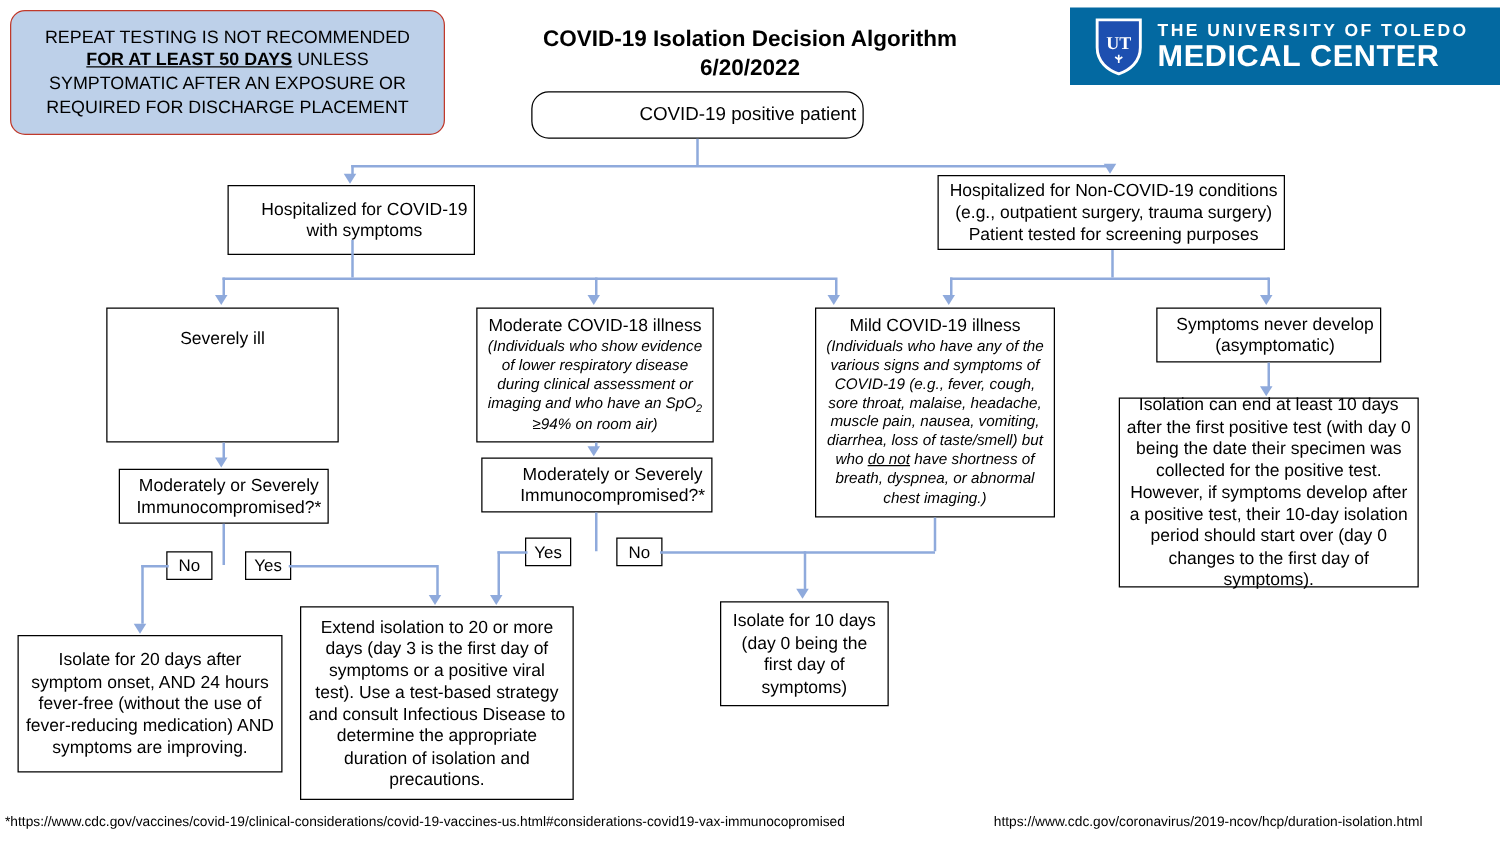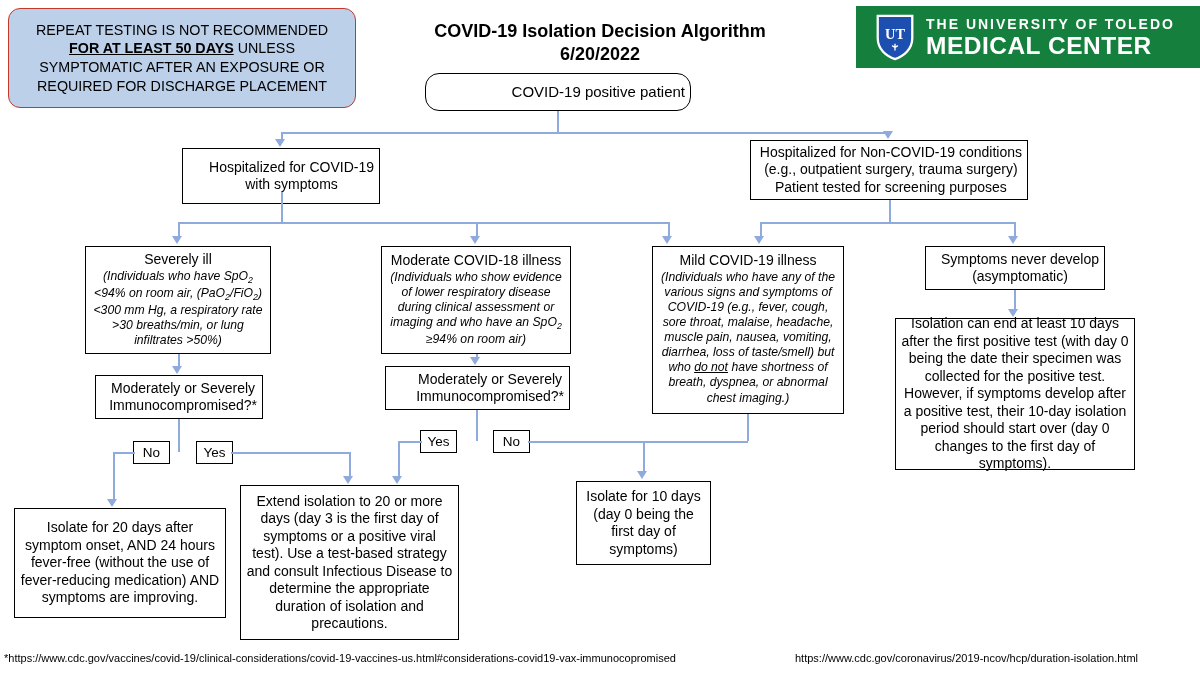--- a/index.html
+++ b/index.html
@@ -28,21 +28,21 @@
 
   
   #chart-title{
     left:390px;top:20px;width:420px;
     text-align:center;font-weight:bold;font-size:18px;line-height:1.3;
   }
 
   
   #logo-banner{
     left:856px;top:6px;width:344px;height:62px;
-    background:#15803d;
+    background:#0369a1;
     display:flex;align-items:center;
   }
   #logo-shield{
     margin-left:18px;width:42px;height:48px;flex:none;
   }
   #logo-text{margin-left:10px;color:#fff;line-height:1;}
   #logo-line1{
     font-size:14px;letter-spacing:2.0px;font-weight:bold;
   }
   #logo-line2{
@@ -119,23 +119,22 @@
 </div>
 
 <div class="abs node" style="left:182px;top:148px;width:198px;height:56px;">
   <span class="hdr">Hospitalized for COVID-19<br>with symptoms</span>
 </div>
 
 <div class="abs node" style="left:750px;top:140px;width:278px;height:60px;">
   <span class="hdr">Hospitalized for Non-COVID-19 conditions<br>(e.g., outpatient surgery, trauma surgery)<br>Patient tested for screening purposes</span>
 </div>
 
-<div class="abs node" style="left:85px;top:246px;width:186px;height:108px;flex-direction:column;justify-content:flex-start;padding-top:4px;">
+<div class="abs node" style="left:85px;top:246px;width:186px;height:108px;flex-direction:column;justify-content:flex-start;padding-top:15px;">
   <span class="hdr" style="font-weight:normal;">Severely ill</span>
-  <span class="sub">(Individuals who have SpO<sub>2</sub> &lt;94% on room air, (PaO<sub>2</sub>/FiO<sub>2</sub>) &lt;300 mm Hg, a respiratory rate &gt;30 breaths/min, or lung infiltrates &gt;50%)</span>
 </div>
 
 <div class="abs node" style="left:381px;top:246px;width:190px;height:108px;flex-direction:column;justify-content:flex-start;padding-top:5px;">
   <span class="hdr">Moderate COVID-18 illness</span>
   <span class="sub">(Individuals who show evidence of lower respiratory disease during clinical assessment or imaging and who have an SpO<sub>2</sub> ≥94% on room air)</span>
 </div>
 
 <div class="abs node" style="left:652px;top:246px;width:192px;height:168px;flex-direction:column;justify-content:flex-start;padding-top:5px;">
   <span class="hdr">Mild COVID-19 illness</span>
   <span class="sub">(Individuals who have any of the various signs and symptoms of COVID-19 (e.g., fever, cough, sore throat, malaise, headache, muscle pain, nausea, vomiting, diarrhea, loss of taste/smell) but who <u>do not</u> have shortness of breath, dyspnea, or abnormal chest imaging.)</span>

